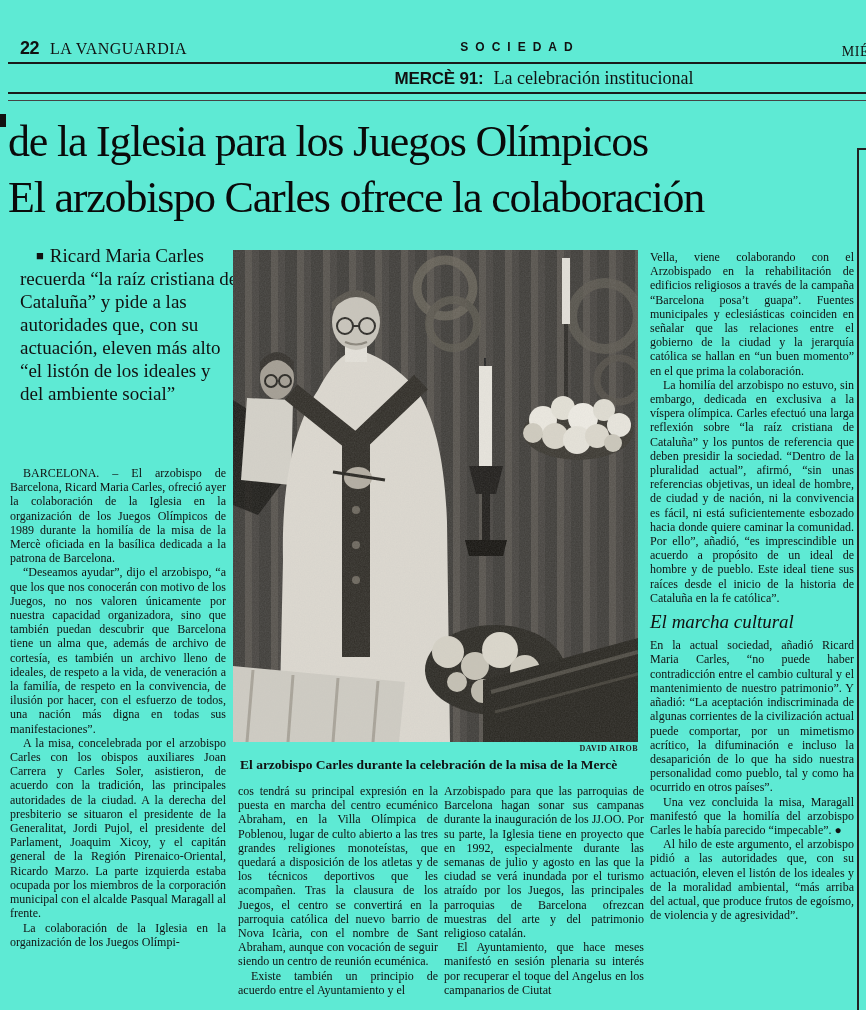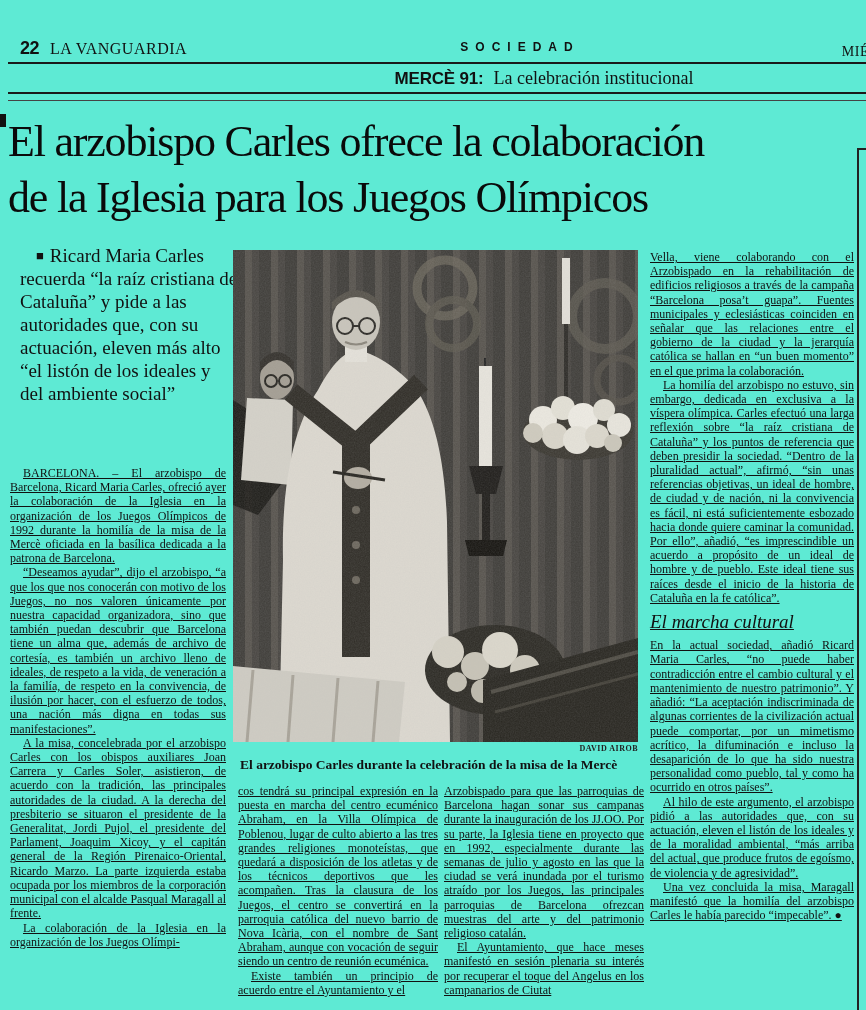--- a/index.html
+++ b/index.html
@@ -28,21 +28,21 @@
     letter-spacing:-1.2px;color:#0a0a0a;}
   
   .summary{position:absolute;left:20px;top:244px;width:218px;font-weight:normal;font-size:19px;line-height:23px;}
   .summary p{margin:0;text-indent:16px;}
   .bullet{font-size:13px;vertical-align:2px;margin-right:6px;}
   .byline{position:absolute;left:10px;top:430px;width:216px;text-align:center;
     border-top:2px solid #1a1a1a;border-bottom:2px solid #1a1a1a;padding:4px 0 3px 0;
     font-weight:bold;font-size:14px;letter-spacing:1px;}
   
   .body-col{position:absolute;font-size:12px;line-height:14.2px;text-align:justify;}
-  .body-col p{margin:0;text-indent:13px;text-decoration:underline;}
+  .body-col p{margin:0;text-indent:13px;}
   .continued p:first-child{text-indent:0;}
   #col1{left:10px;top:466px;width:216px;}
   #col2{left:238px;top:784px;width:200px;}
   #col3{left:444px;top:784px;width:200px;}
   #col4{left:650px;top:250px;width:204px;}
   .subhead{font-style:italic;font-size:19px;font-weight:normal;text-indent:0 !important;
     margin:10px 0 9px 0 !important;text-align:left;}
   
   .photo{position:absolute;left:233px;top:250px;width:405px;height:492px;overflow:hidden;
     background:repeating-linear-gradient(90deg,#3e3c38 0 12px,#56524c 12px 19px,#474440 19px 26px);}
@@ -71,22 +71,22 @@
   <div class="rule rule-a"></div>
   <div class="kicker">
     <span class="kicker-bold">MERCÈ 91:</span>
     <span class="kicker-italic">La celebración institucional</span>
   </div>
   <div class="rule rule-b"></div>
   <div class="rule rule-c"></div>
   <div class="scan-mark"></div>
 
   <div class="headline">
+    <div>de la Iglesia para los Juegos Olímpicos</div>
     <div>El arzobispo Carles ofrece la colaboración</div>
-    <div>de la Iglesia para los Juegos Olímpicos</div>
   </div>
 
   <div class="summary">
     <p><span class="bullet">■</span><span>Ricard Maria Carles recuerda “la raíz cristiana de Cataluña” y pide a las autoridades que, con su actuación, eleven más alto “el listón de los ideales y del ambiente social”</span></p>
   </div>
 
 
   <div class="photo">
     <svg width="405" height="492" viewBox="0 0 405 492" xmlns="http://www.w3.org/2000/svg">
       <defs>
@@ -187,42 +187,42 @@
       </g>
       <rect width="405" height="492" filter="url(#grain)" opacity="0.45"></rect>
     </svg>
   </div>
   <div class="photo-credit">DAVID AIROB</div>
   <div class="caption">
       <p>El arzobispo Carles durante la celebración de la misa de la Mercè</p>
     </div>
 
   <div id="col1" class="body-col">
-      <p>BARCELONA. – El arzobispo de Barcelona, Ricard Maria Carles, ofreció ayer la colaboración de la Iglesia en la organización de los Juegos Olímpicos de 1992 durante la homilía de la misa de la Mercè oficiada en la basílica dedicada a la patrona de Barcelona.</p>
+      <p>BARCELONA. – El arzobispo de Barcelona, Ricard Maria Carles, ofreció ayer la colaboración de la Iglesia en la organización de los Juegos Olímpicos de 1989 durante la homilía de la misa de la Mercè oficiada en la basílica dedicada a la patrona de Barcelona.</p>
       <p>“Deseamos ayudar”, dijo el arzobispo, “a que los que nos conocerán con motivo de los Juegos, no nos valoren únicamente por nuestra capacidad organizadora, sino que también puedan descubrir que Barcelona tiene un alma que, además de archivo de cortesía, es también un archivo lleno de ideales, de respeto a la vida, de veneración a la familía, de respeto en la convivencia, de ilusión por hacer, con el esfuerzo de todos, una nación más digna en todas sus manifestaciones”.</p>
       <p>A la misa, concelebrada por el arzobispo Carles con los obispos auxiliares Joan Carrera y Carles Soler, asistieron, de acuerdo con la tradición, las principales autoridades de la ciudad. A la derecha del presbiterio se situaron el presidente de la Generalitat, Jordi Pujol, el presidente del Parlament, Joaquim Xicoy, y el capitán general de la Región Pirenaico-Oriental, Ricardo Marzo. La parte izquierda estaba ocupada por los miembros de la corporación municipal con el alcalde Pasqual Maragall al frente.</p>
       <p>La colaboración de la Iglesia en la organización de los Juegos Olímpi-</p>
     </div>
   <div id="col2" class="body-col continued">
       <p>cos tendrá su principal expresión en la puesta en marcha del centro ecuménico Abraham, en la Villa Olímpica de Poblenou, lugar de culto abierto a las tres grandes religiones monoteístas, que quedará a disposición de los atletas y de los técnicos deportivos que les acompañen. Tras la clausura de los Juegos, el centro se convertirá en la parroquia católica del nuevo barrio de Nova Icària, con el nombre de Sant Abraham, aunque con vocación de seguir siendo un centro de reunión ecuménica.</p>
       <p>Existe también un principio de acuerdo entre el Ayuntamiento y el</p>
     </div>
   <div id="col3" class="body-col continued">
       <p>Arzobispado para que las parroquias de Barcelona hagan sonar sus campanas durante la inauguración de los JJ.OO. Por su parte, la Iglesia tiene en proyecto que en 1992, especialmente durante las semanas de julio y agosto en las que la ciudad se verá inundada por el turismo atraído por los Juegos, las principales parroquias de Barcelona ofrezcan muestras del arte y del patrimonio religioso catalán.</p>
       <p>El Ayuntamiento, que hace meses manifestó en sesión plenaria su interés por recuperar el toque del Angelus en los campanarios de Ciutat</p>
     </div>
   <div id="col4" class="body-col continued">
     <div class="continued">
         <p>Vella, viene colaborando con el Arzobispado en la rehabilitación de edificios religiosos a través de la campaña “Barcelona posa’t guapa”. Fuentes municipales y eclesiásticas coinciden en señalar que las relaciones entre el gobierno de la ciudad y la jerarquía católica se hallan en “un buen momento” en el que prima la colaboración.</p>
         <p>La homilía del arzobispo no estuvo, sin embargo, dedicada en exclusiva a la víspera olímpica. Carles efectuó una larga reflexión sobre “la raíz cristiana de Cataluña” y los puntos de referencia que deben presidir la sociedad. “Dentro de la pluralidad actual”, afirmó, “sin unas referencias objetivas, un ideal de hombre, de ciudad y de nación, ni la convivencia es fácil, ni está suficientemente esbozado hacia donde quiere caminar la comunidad. Por ello”, añadió, “es imprescindible un acuerdo a propósito de un ideal de hombre y de pueblo. Este ideal tiene sus raíces desde el inicio de la historia de Cataluña en la fe católica”.</p>
       </div>
     <p class="subhead">El marcha cultural</p>
     <div>
         <p>En la actual sociedad, añadió Ricard Maria Carles, “no puede haber contradicción entre el cambio cultural y el mantenimiento de nuestro patrimonio”. Y añadió: “La aceptación indiscriminada de algunas corrientes de la civilización actual puede comportar, por un mimetismo acrítico, la difuminación e incluso la desaparición de lo que ha sido nuestra personalidad como pueblo, tal y como ha ocurrido en otros países”.</p>
+        <p>Una vez concluida la misa, Maragall manifestó que la homilía del arzobispo Carles le había parecido “impecable”. ●</p>
         <p>Al hilo de este argumento, el arzobispo pidió a las autoridades que, con su actuación, eleven el listón de los ideales y de la moralidad ambiental, “más arriba del actual, que produce frutos de egoísmo, de violencia y de agresividad”.</p>
-        <p>Una vez concluida la misa, Maragall manifestó que la homilía del arzobispo Carles le había parecido “impecable”. ●</p>
       </div>
   </div>
 
   <div class="edge-v"></div>
   <div class="edge-h"></div>
 
 </div>
 
 </body></html>

